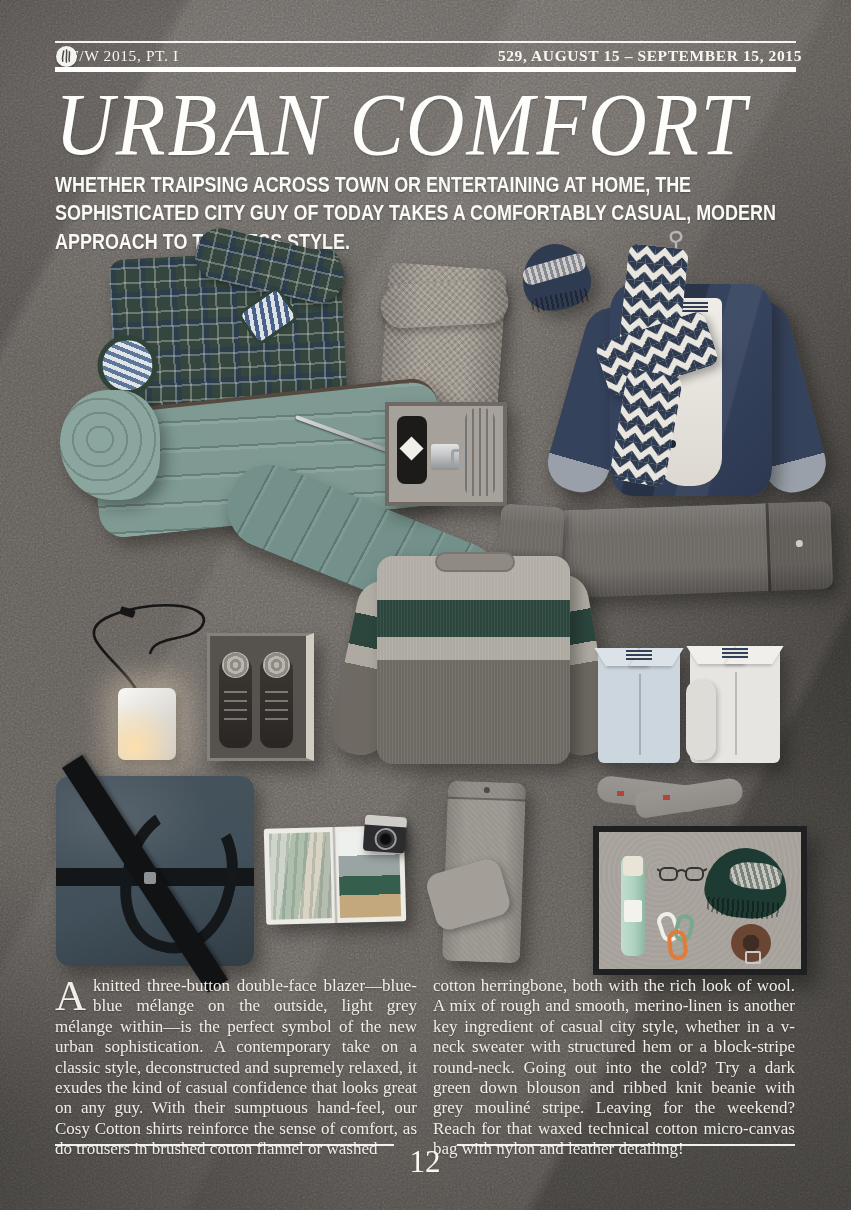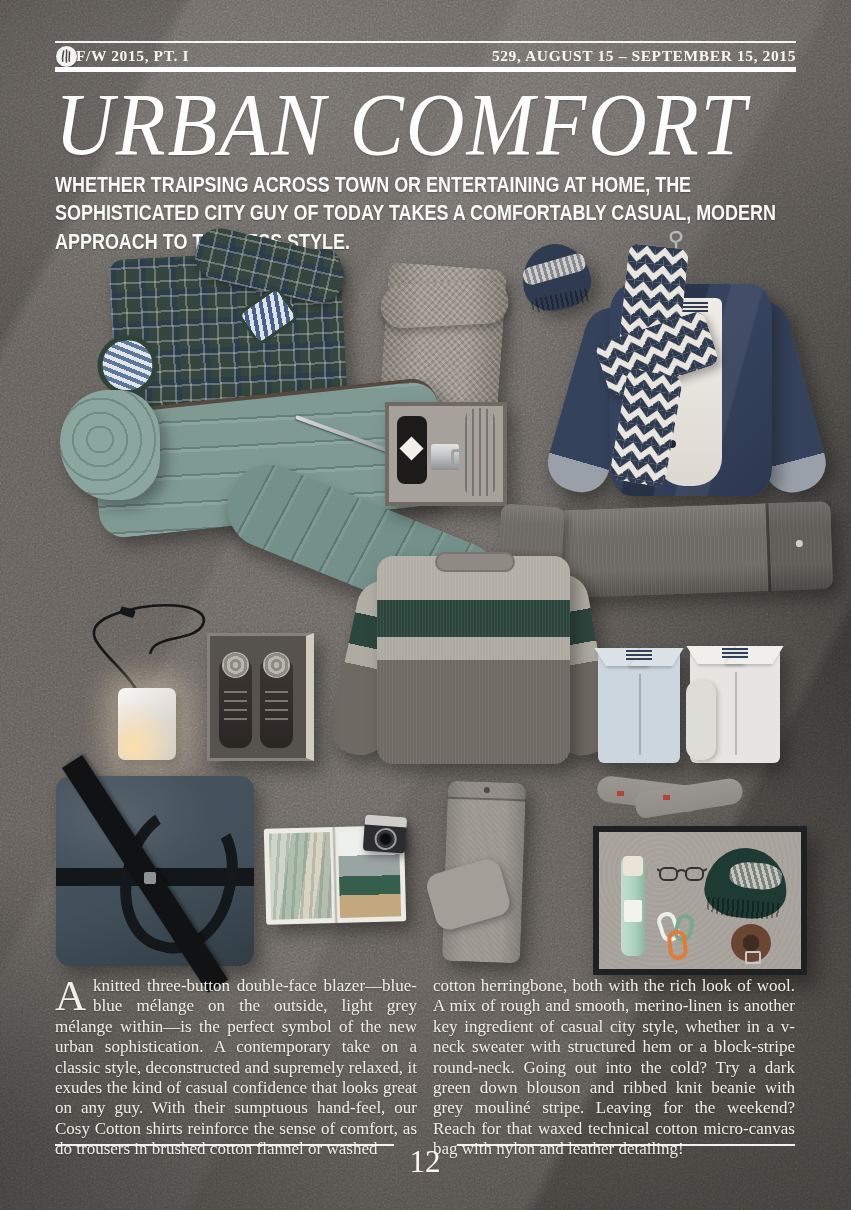--- a/index.html
+++ b/index.html
@@ -16,22 +16,22 @@
   svg.noise{position:absolute;inset:0;mix-blend-mode:overlay;opacity:.55;pointer-events:none;}
   .vignette{position:absolute;inset:0;pointer-events:none;
     background:radial-gradient(1200px 900px at 50% 40%, transparent 55%, rgba(10,10,10,.28) 100%);}
 
   
   .rule{position:absolute;background:var(--rule-white,#fff);}
   .rule-top{left:55px;top:41px;width:741px;height:2px;opacity:.92;}
   .rule-main{left:55px;top:67px;width:741px;height:5px;}
   .logo{position:absolute;left:56px;top:46px;width:21px;height:21px;border-radius:50%;background:#f4f3f0;
     display:flex;align-items:center;justify-content:center;box-shadow:0 1px 2px rgba(0,0,0,.4);}
-  .issue{position:absolute;left:76px;top:47px;font-size:15.5px;font-weight:700;letter-spacing:.6px;color:#f7f5f1;}
-  .date{position:absolute;right:55px;top:47px;font-size:15.5px;font-weight:700;letter-spacing:.6px;color:#f7f5f1;text-align:right;}
+  .issue{position:absolute;left:70px;top:47px;font-size:15.5px;font-weight:400;letter-spacing:.6px;color:#f7f5f1;}
+  .date{position:absolute;right:49px;top:47px;font-size:15.5px;font-weight:700;letter-spacing:.6px;color:#f7f5f1;text-align:right;}
 
   
   .title{position:absolute;left:55px;top:80px;margin:0;width:760px;white-space:nowrap;
     font:italic 400 84px/84px "Liberation Serif", serif;letter-spacing:2px;color:#fdfdfc;
     transform:scale(.97,1.06);transform-origin:left top;text-shadow:0 1px 2px rgba(0,0,0,.25);}
   .subtitle{position:absolute;left:55px;top:171px;width:928px;
     font-family:"Liberation Sans", sans-serif;font-weight:700;font-size:22.5px;line-height:1.26;
     color:#fafaf8;transform:scaleX(.798);transform-origin:left top;text-shadow:0 1px 2px rgba(0,0,0,.3);}
 
   

